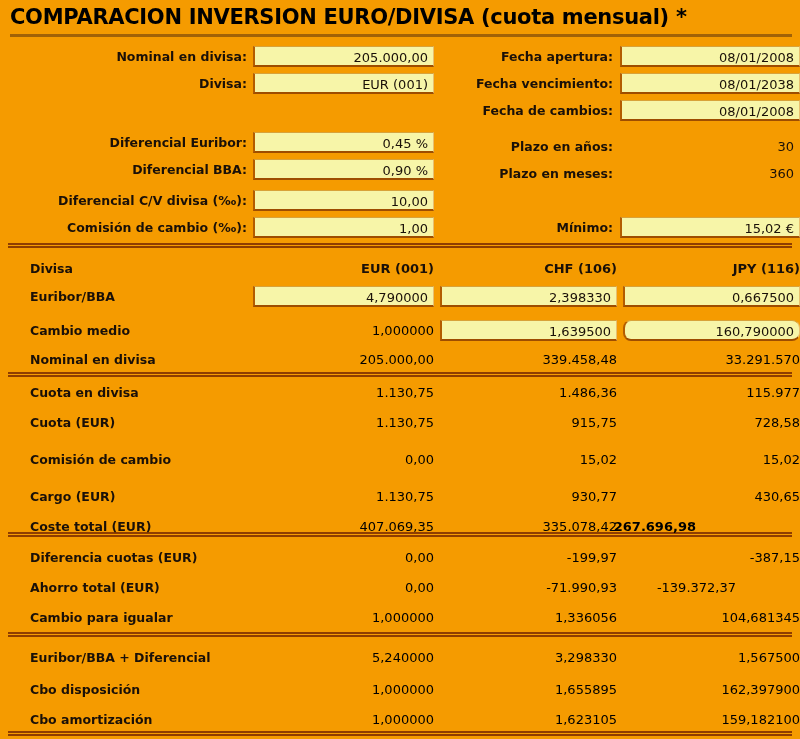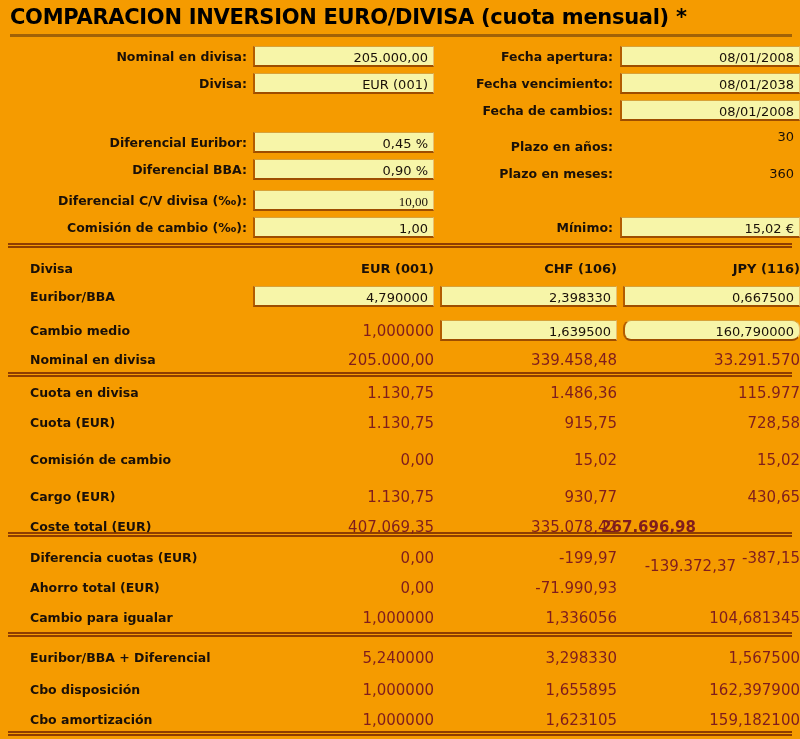--- a/index.html
+++ b/index.html
@@ -93,22 +93,22 @@
     position: absolute;
     left: 30px;
     font-size: 12.5px;
     font-weight: bold;
     color: #1a1008;
     white-space: nowrap;
     line-height: 18px;
   }
   .tcell {
     position: absolute;
-    font-size: 15px;
-    color: #7f1d1d;
+    font-size: 13px;
+    color: #000000;
     text-align: right;
     white-space: nowrap;
     line-height: 18px;
   }
   .thead {
     position: absolute;
     font-size: 13px;
     font-weight: bold;
     color: #1a1008;
     text-align: right;
@@ -128,31 +128,31 @@
   <div id="form-layer">
       <div class="lbl" style="left: 0px; width: 247px; top: 48px;">Nominal en divisa:</div>
       <div class="inp" style="left: 253px; top: 46px; width: 181px; height: 21px;">205.000,00</div>
       <div class="lbl" style="left: 0px; width: 247px; top: 75px;">Divisa:</div>
       <div class="inp" style="left: 253px; top: 73px; width: 181px; height: 21px;">EUR (001)</div>
       <div class="lbl" style="left: 0px; width: 247px; top: 134px;">Diferencial Euribor:</div>
       <div class="inp" style="left: 253px; top: 132px; width: 181px; height: 21px;">0,45 %</div>
       <div class="lbl" style="left: 0px; width: 247px; top: 161px;">Diferencial BBA:</div>
       <div class="inp" style="left: 253px; top: 159px; width: 181px; height: 21px;">0,90 %</div>
       <div class="lbl" style="left: 0px; width: 247px; top: 192px;">Diferencial C/V divisa (‰):</div>
-      <div class="inp" style="left: 253px; top: 190px; width: 181px; height: 21px; font-family: Liberation Serif, serif;">10,00</div>
+      <div class="inp" style="left: 253px; top: 190px; width: 181px; height: 21px;">10,00</div>
       <div class="lbl" style="left: 0px; width: 247px; top: 219px;">Comisión de cambio (‰):</div>
       <div class="inp" style="left: 253px; top: 217px; width: 181px; height: 21px;">1,00</div>
       <div class="lbl" style="left: 380px; width: 233px; top: 48px;">Fecha apertura:</div>
       <div class="inp" style="left: 620px; top: 46px; width: 180px; height: 21px;">08/01/2008</div>
       <div class="lbl" style="left: 380px; width: 233px; top: 75px;">Fecha vencimiento:</div>
       <div class="inp" style="left: 620px; top: 73px; width: 180px; height: 21px; padding-left: 24px;">08/01/2038</div>
       <div class="lbl" style="left: 380px; width: 233px; top: 102px;">Fecha de cambios:</div>
       <div class="inp" style="left: 620px; top: 100px; width: 180px; height: 21px;">08/01/2008</div>
       <div class="lbl" style="left: 380px; width: 233px; top: 138px;">Plazo en años:</div>
-      <div class="val-plain" style="left: 620px; top: 128px; width: 174px;">30</div>
+      <div class="val-plain" style="left: 620px; top: 138px; width: 174px;">30</div>
       <div class="lbl" style="left: 380px; width: 233px; top: 165px;">Plazo en meses:</div>
       <div class="val-plain" style="left: 620px; top: 165px; width: 174px;">360</div>
       <div class="lbl" style="left: 380px; width: 233px; top: 219px;">Mínimo:</div>
       <div class="inp" style="left: 620px; top: 217px; width: 180px; height: 21px;">15,02 €</div>
     </div>
 
   <div id="table-layer">
       <div class="rule-double" style="top: 243px;"></div>
       <div class="rule-double" style="top: 372px;"></div>
       <div class="rule-double" style="top: 532px;"></div>
@@ -194,21 +194,21 @@
       <div class="tcell" style="left: 0px; width: 434px; top: 518px;">407.069,35</div>
       <div class="tcell" style="left: 0px; width: 617px; top: 518px;">335.078,42</div>
       <div class="tcell" style="left: 0px; width: 696px; top: 518px; font-weight: bold;">267.696,98</div>
       <div class="trow-lbl" style="top: 549px;">Diferencia cuotas (EUR)</div>
       <div class="tcell" style="left: 0px; width: 434px; top: 549px;">0,00</div>
       <div class="tcell" style="left: 0px; width: 617px; top: 549px;">-199,97</div>
       <div class="tcell" style="left: 0px; width: 800px; top: 549px;">-387,15</div>
       <div class="trow-lbl" style="top: 579px;">Ahorro total (EUR)</div>
       <div class="tcell" style="left: 0px; width: 434px; top: 579px;">0,00</div>
       <div class="tcell" style="left: 0px; width: 617px; top: 579px;">-71.990,93</div>
-      <div class="tcell" style="left: 0px; width: 736px; top: 557px;">-139.372,37</div>
+      <div class="tcell" style="left: 0px; width: 736px; top: 579px;">-139.372,37</div>
       <div class="trow-lbl" style="top: 609px;">Cambio para igualar</div>
       <div class="tcell" style="left: 0px; width: 434px; top: 609px;">1,000000</div>
       <div class="tcell" style="left: 0px; width: 617px; top: 609px;">1,336056</div>
       <div class="tcell" style="left: 0px; width: 800px; top: 609px;">104,681345</div>
       <div class="trow-lbl" style="top: 649px;">Euribor/BBA + Diferencial</div>
       <div class="tcell" style="left: 0px; width: 434px; top: 649px;">5,240000</div>
       <div class="tcell" style="left: 0px; width: 617px; top: 649px;">3,298330</div>
       <div class="tcell" style="left: 0px; width: 800px; top: 649px;">1,567500</div>
       <div class="trow-lbl" style="top: 681px;">Cbo disposición</div>
       <div class="tcell" style="left: 0px; width: 434px; top: 681px;">1,000000</div>

